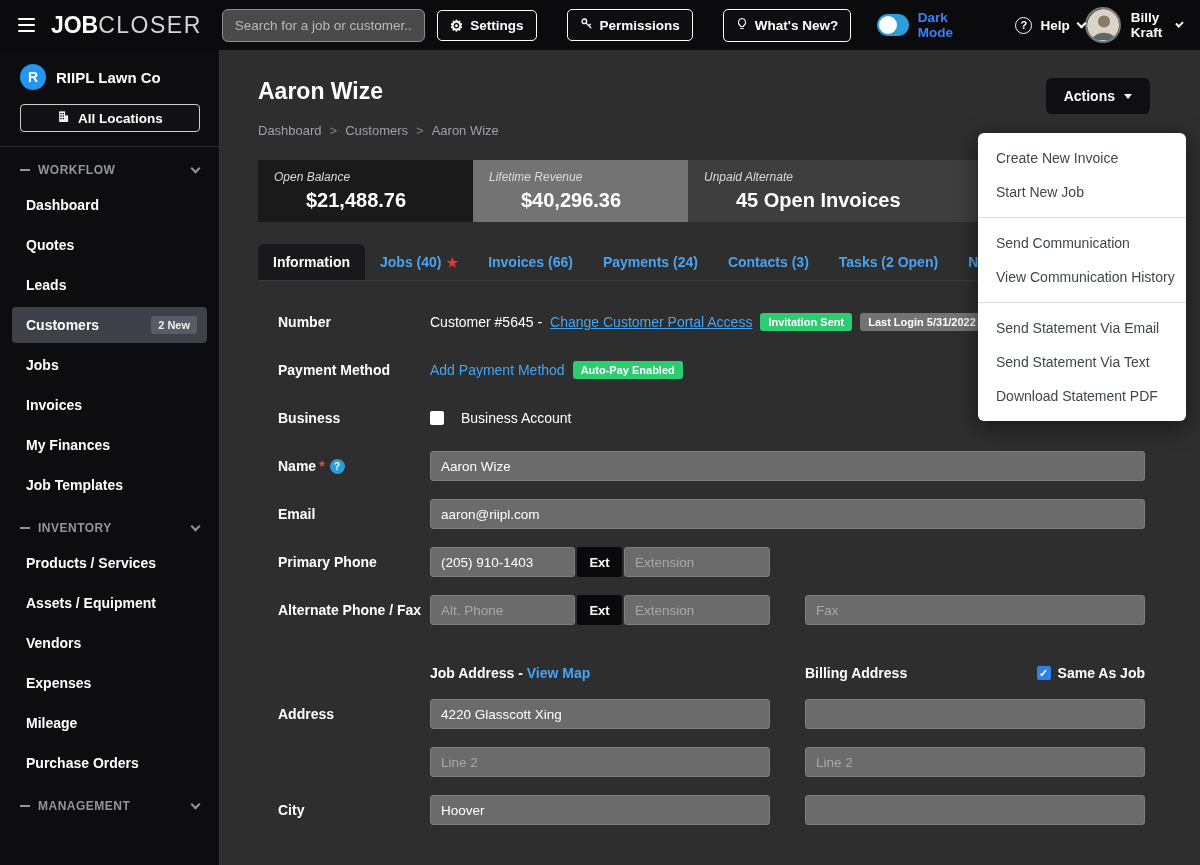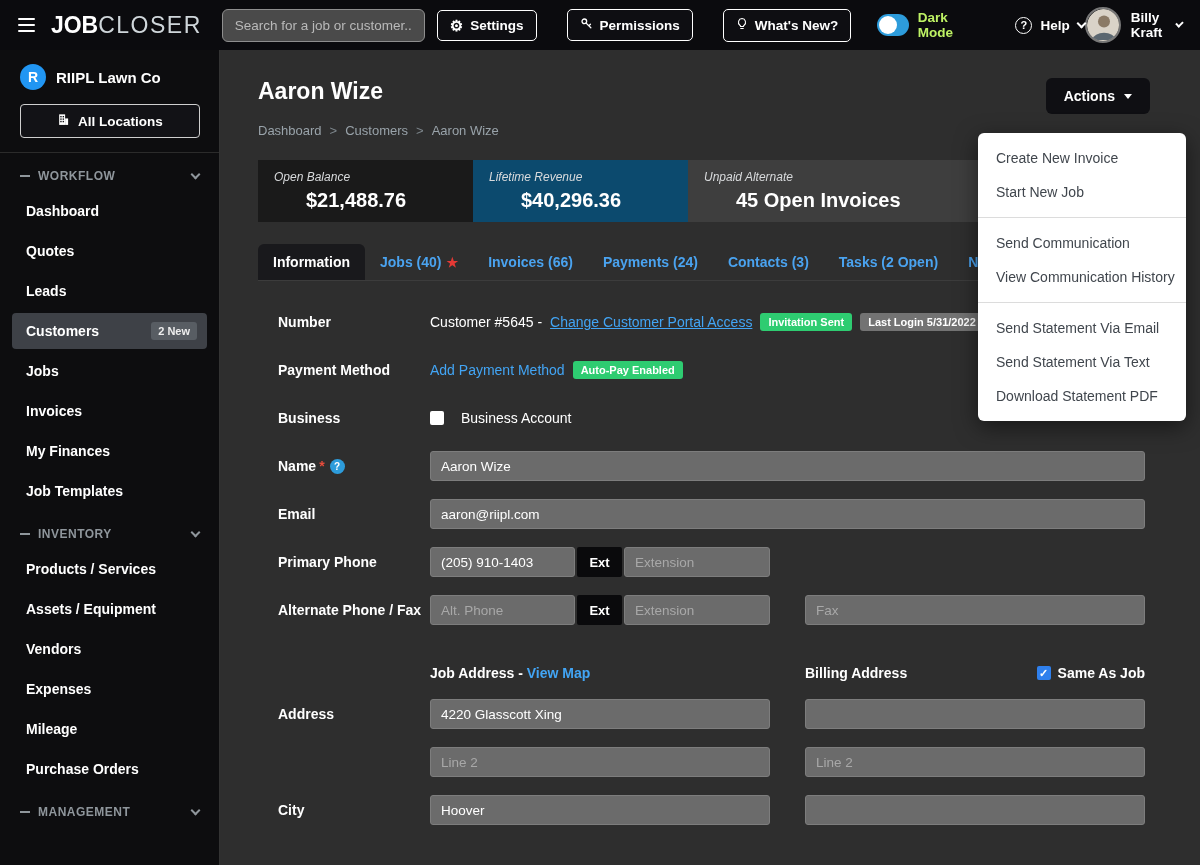--- a/index.html
+++ b/index.html
@@ -17,39 +17,39 @@
   .search { width:224px; height:33px; margin-left:20px; background:#4a4a4a; border:1px solid #8e8e8e;
             border-radius:6px; color:#fff; padding:0 12px; font-size:13.5px; font-family:inherit; }
   .search::placeholder { color:#b9b9b9; }
   .tb-btn { display:flex; align-items:center; gap:7px; background:#0e0e12; border:1px solid #fff;
             border-radius:5px; color:#fff; font-weight:bold; font-size:13.5px; padding:7px 12px;
             cursor:pointer; font-family:inherit; white-space:nowrap; }
   .tb-gear { font-size:15px; line-height:1; }
   .dmwrap { display:flex; align-items:center; gap:9px; margin-left:26px; }
   .toggle { width:42px; height:22px; border-radius:11px; background:#2d9cdb; position:relative; cursor:pointer; }
   .toggle .knob { position:absolute; top:2px; left:2px; width:18px; height:18px; border-radius:50%; background:#fff; }
-  .dm-label { color:#bef264; font-weight:bold; font-size:13.5px; }
+  .dm-label { color:#3b82f6; font-weight:bold; font-size:13.5px; }
   .helpwrap { display:flex; align-items:center; gap:8px; margin-left:46px; cursor:pointer; }
   .qcircle { width:17px; height:17px; border:1.5px solid #fff; border-radius:50%; color:#fff; font-size:11px;
              display:flex; align-items:center; justify-content:center; font-weight:bold; }
   .help-label { color:#fff; font-weight:bold; font-size:13.5px; }
   .chev { width:7px; height:7px; border-right:2px solid #fff; border-bottom:2px solid #fff;
           transform:rotate(45deg); margin-top:-4px; }
   .userwrap { display:flex; align-items:center; gap:10px; margin-left:auto; cursor:pointer; }
   .avatar { width:36px; height:36px; border-radius:50%; overflow:hidden; border:2px solid #777; flex-shrink:0; }
   .user-name { color:#fff; font-weight:bold; font-size:13.5px; }
 
   
   .sidebar { position:absolute; top:50px; left:0; width:220px; height:815px; background:#0d0d0f;
              border-right:1px solid #333; padding-top:12px; overflow:hidden; }
   .company { display:flex; align-items:center; gap:10px; padding:0 20px; height:30px; }
   .company-avatar { width:26px; height:26px; border-radius:50%; background:#2196f3; color:#fff;
                     font-weight:bold; font-size:14px; display:flex; align-items:center; justify-content:center; }
   .company-name { color:#fff; font-weight:bold; font-size:15px; }
-  .all-loc { margin:12px 20px 0; width:180px; height:34px; background:#121216; border:1px solid #cfcfcf;
+  .all-loc { margin:12px 20px 0; width:180px; height:28px; background:#121216; border:1px solid #cfcfcf;
              border-radius:4px; color:#fff; font-weight:bold; font-size:13.5px; display:flex;
              align-items:center; justify-content:center; gap:8px; cursor:pointer; font-family:inherit; }
   .sb-divider { border-top:1px solid #2b2b2b; margin-top:14px; }
   .sb-section { display:flex; align-items:center; padding:16px 20px 8px; color:#8f969c;
                 font-size:12px; font-weight:bold; letter-spacing:.5px; cursor:pointer; }
   .sb-dash { width:10px; height:2px; background:#8f969c; margin-right:8px; }
   .sb-section .chev { border-color:#8f969c; margin-left:auto; }
   .sb-item { height:40px; display:flex; align-items:center; padding:0 14px 0 26px; color:#fff;
              font-weight:bold; font-size:14px; cursor:pointer; white-space:nowrap; }
   .sb-item.active { height:36px; margin:2px 12px; padding:0 10px 0 14px; background:#3e4147;
@@ -66,21 +66,21 @@
                  gap:9px; margin-right:30px; font-family:inherit; }
   .caret { width:0; height:0; border-left:4px solid transparent; border-right:4px solid transparent;
            border-top:5px solid #fff; }
   .breadcrumb { margin-top:9px; font-size:13px; color:#99a3aa; display:flex; gap:8px; align-items:center; }
   .crumb { cursor:pointer; }
   .crumb-sep { color:#7d868c; }
 
   .stats { display:flex; margin-top:22px; height:62px; }
   .stat { padding:10px 16px; display:flex; flex-direction:column; justify-content:space-between; }
   .stat-1 { width:215px; background:#1a1a1a; }
-  .stat-2 { width:215px; background:#0c4a6e; }
+  .stat-2 { width:215px; background:#737373; }
   .stat-3 { flex:1; background:#3e3e3e; }
   .stat-label { color:#d8dadc; font-size:12px; font-style:italic; }
   .stat-value { color:#fff; font-size:20px; font-weight:bold;margin-left:32px; }
 
   .tabs { display:flex; margin-top:22px; align-items:flex-end; border-bottom:1px solid #3c3c3c; }
   .tab { padding:10px 15px; color:#4aa3f0; font-weight:bold; font-size:14px; cursor:pointer;
          white-space:nowrap; display:flex; align-items:center; gap:5px; }
   .tab.active { background:#19191c; color:#fff; border-radius:6px 6px 0 0; }
   .tab-star { color:#e53935; font-size:13px; }
 

